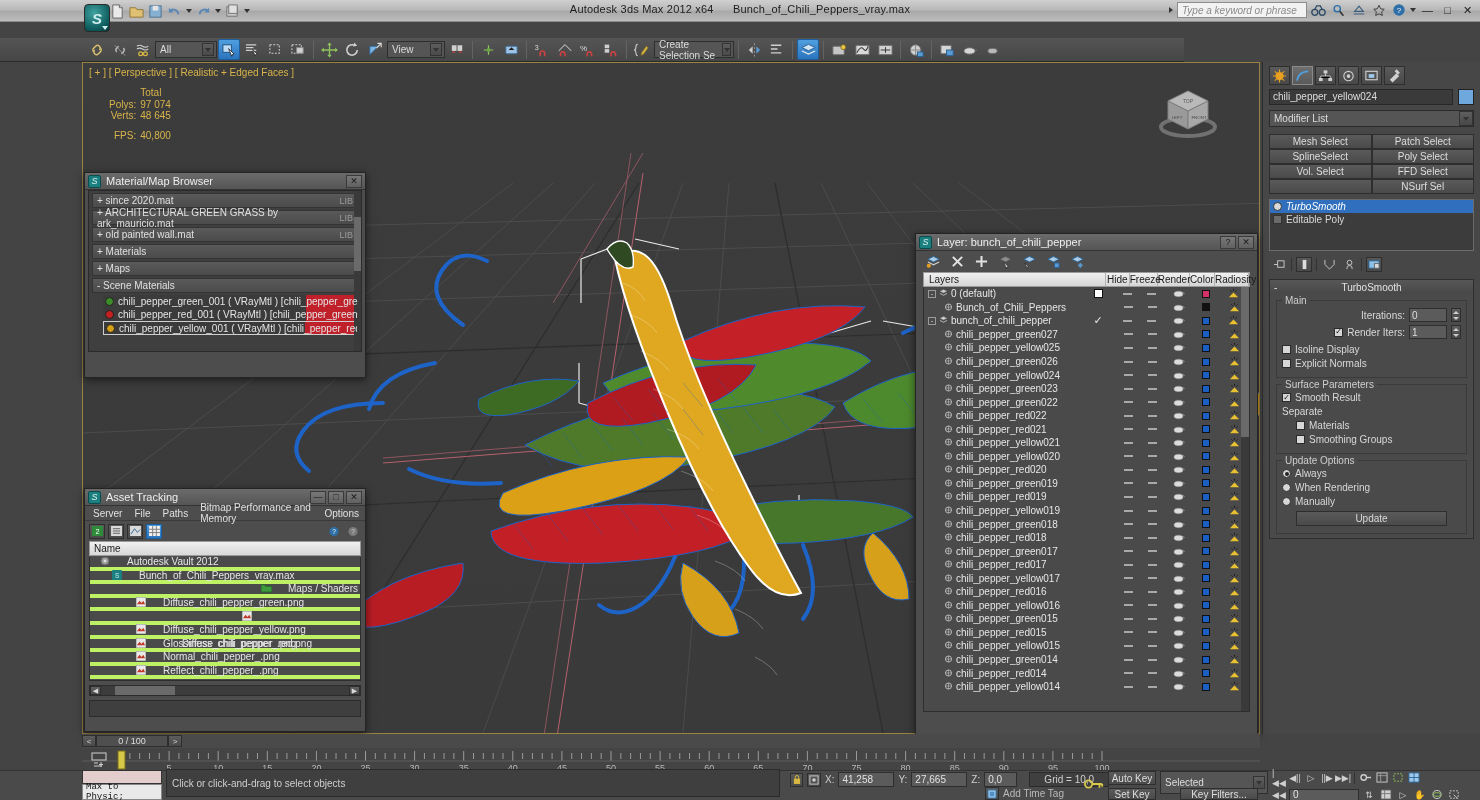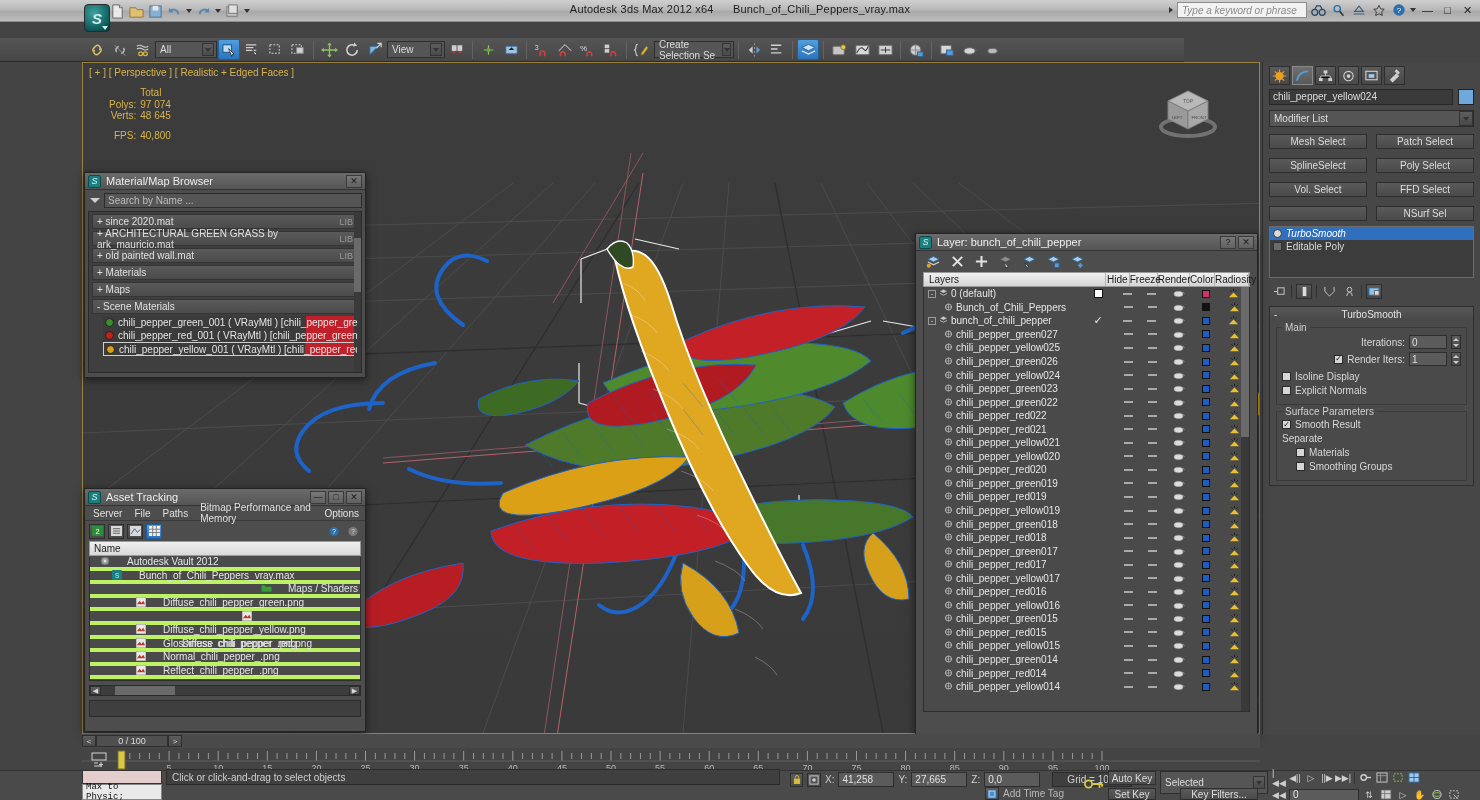--- a/index.html
+++ b/index.html
@@ -105,21 +105,21 @@
     border: 1px solid #2e2e2e; display: flex; align-items: center; justify-content: center; }
   .cp-tab.on { background: linear-gradient(180deg,#6f6f6f,#5a5a5a); border-color: #8a8a8a; }
   .cp-namerow { display: flex; align-items: center; gap: 5px; padding: 2px 6px; }
   .cp-name { flex: 1; height: 16px; background: #3a3a3a; border: 1px solid #272727; color: #ddd;
     font-size: 10px; padding: 1px 3px; }
   .cp-swatch { width: 16px; height: 16px; background: #6fa8dc; border: 1px solid #222; }
   .cp-modlist { margin: 3px 6px; height: 17px; background: #555; border: 1px solid #2b2b2b;
     display: flex; align-items: center; padding-left: 4px; font-size: 10px; color: #ddd; }
   .cp-modlist .arrow { margin-left: auto; width: 14px; height: 15px; background: linear-gradient(180deg,#5e5e5e,#484848);
     border: 1px solid #333; display: flex; align-items: center; justify-content: center; }
-  .setgrid { display: grid; grid-template-columns: 1fr 1fr; gap: 9px; padding: 4px 6px 2px 6px; }
+  .setgrid { display: grid; grid-template-columns: 1fr 1fr; gap: 0; padding: 4px 6px 2px 6px; }
   .setbtn { height: 15px; background: linear-gradient(180deg,#5a5a5a,#4a4a4a); border: 1px solid #2e2e2e;
     display: flex; align-items: center; justify-content: center; font-size: 10px; color: #ddd; }
   .modstack { margin: 3px 6px; height: 52px; background: #3c3c3c; border: 1px solid #6b6b6b; overflow: hidden; }
   .mrow { height: 13px; display: flex; align-items: center; gap: 4px; padding: 0 3px; font-size: 10px; }
   .mrow.sel { background: #2f6fbd; color: #fff; font-style: italic; }
   .mdot { width: 9px; height: 9px; border: 1px solid #333; background: #6b6b6b; display:inline-block; }
   .mbar { display: flex; align-items: center; gap: 4px; padding: 3px 8px; }
   .mbtn { width: 16px; height: 15px; background: linear-gradient(180deg,#585858,#484848); border: 1px solid #2e2e2e;
     display:flex;align-items:center;justify-content:center; }
   .mbtn.flat { background: transparent; border-color: transparent; }
@@ -843,36 +843,48 @@
         </div>
         <div class="frow" style="padding-left:14px">
           <span class="cbx"></span>
           <span>Materials</span>
         </div>
         <div class="frow" style="padding-left:14px">
           <span class="cbx"></span>
           <span>Smoothing Groups</span>
         </div>
       </div>
+      <div class="group">
+        <span class="gtitle">Update Options</span>
+        <div class="frow">
+          <span class="rdo">
+              <i></i>
+            </span>
+          <span>Always</span>
+        </div>
+        <div class="frow">
+          <span class="rdo"></span>
+          <span>When Rendering</span>
+        </div>
+        <div class="frow">
+          <span class="rdo"></span>
+          <span>Manually</span>
+        </div>
+        <div class="updatebtn">Update</div>
+      </div>
     </div>
   </div>
 
   <div class="win" id="matbrowser">
     <div class="win-title">
       <span class="wicon">S</span>
       <span class="wt-text">Material/Map Browser</span>
       <span class="wt-sp">
         <span class="wbx">✕</span>
       </span>
-    </div>
-    <div class="mb-search">
-      <span class="mb-arrow">
-          <span class="caret-sm" style="border-top-width:5px;border-left-width:5px;border-right-width:5px;border-top-color:#cfcfcf"></span>
-        </span>
-      <div class="mb-input">Search by Name ...</div>
     </div>
     <div class="mb-list">
       <div id="mbgroups">
           <div class="mb-grp">
             <span>+ since 2020.mat</span>
             <span class="lib">LIB</span>
           </div>
           <div class="mb-grp">
             <span>+ ARCHITECTURAL GREEN GRASS by ark_mauricio.mat</span>
             <span class="lib">LIB</span>
@@ -2187,41 +2199,41 @@
         <path d="M12 15h4M12 18h8" stroke="#cfcfcf"></path>
         <path d="M19 14v5M17 16.5h4" stroke="#cfcfcf"></path>
       </g>
     </svg>
   </div>
 
   <div class="statusrow"></div>
   <div class="maxbox"></div>
   <div class="maxlbl">Max to Physic;</div>
 
-  <div class="stfield" style="left:166px; top:769px; width:614px; height:16px;">Click or click-and-drag to select objects</div>
+  <div class="stfield" style="left:166px; top:769px; width:614px; height:28px;">Click or click-and-drag to select objects</div>
 
   <div style="position:absolute;left:790px;top:772px;display:flex;align-items:center;gap:4px">
     <div class="sbtn" style="width:13px;height:14px">
       <svg width="8" height="11" viewBox="0 0 9 12">
           <rect x="1" y="5" width="7" height="6" fill="#d8b840"></rect>
           <path d="M2.6 5V3.4a1.9 1.9 0 0 1 3.8 0V5" fill="none" stroke="#d8b840" stroke-width="1.1"></path>
         </svg>
     </div>
     <div class="sbtn" style="width:14px;height:14px">
       <svg width="10" height="10" viewBox="0 0 11 11">
           <rect x="1" y="1" width="9" height="9" fill="none" stroke="#cfcfcf"></rect>
           <circle cx="5.5" cy="5.5" r="2" fill="#cfcfcf"></circle>
         </svg>
     </div>
     <span style="font-size:10px;color:#cfcfcf">X:</span>
     <div class="coordfld" style="width:56px">41,258</div>
     <span style="font-size:10px;color:#cfcfcf">Y:</span>
     <div class="coordfld" style="width:56px">27,665</div>
     <span style="font-size:10px;color:#cfcfcf">Z:</span>
-    <div class="coordfld" style="width:56px">0,0</div>
+    <div class="coordfld" style="width:33px">0,0</div>
     <div class="stfield" style="position:relative;left:8px;width:80px;height:15px;justify-content:center;padding:0">Grid = 10,0</div>
   </div>
 
   <div style="position:absolute;left:985px;top:787px;display:flex;align-items:center;gap:4px">
     <div class="sbtn" style="width:14px;height:13px">
       <svg width="10" height="10" viewBox="0 0 11 11">
           <rect x="1" y="1" width="9" height="9" fill="#9ec8ec" stroke="#2e6796"></rect>
           <path d="M3 3h5v5H3z" fill="#4f8fc4"></path>
         </svg>
     </div>

